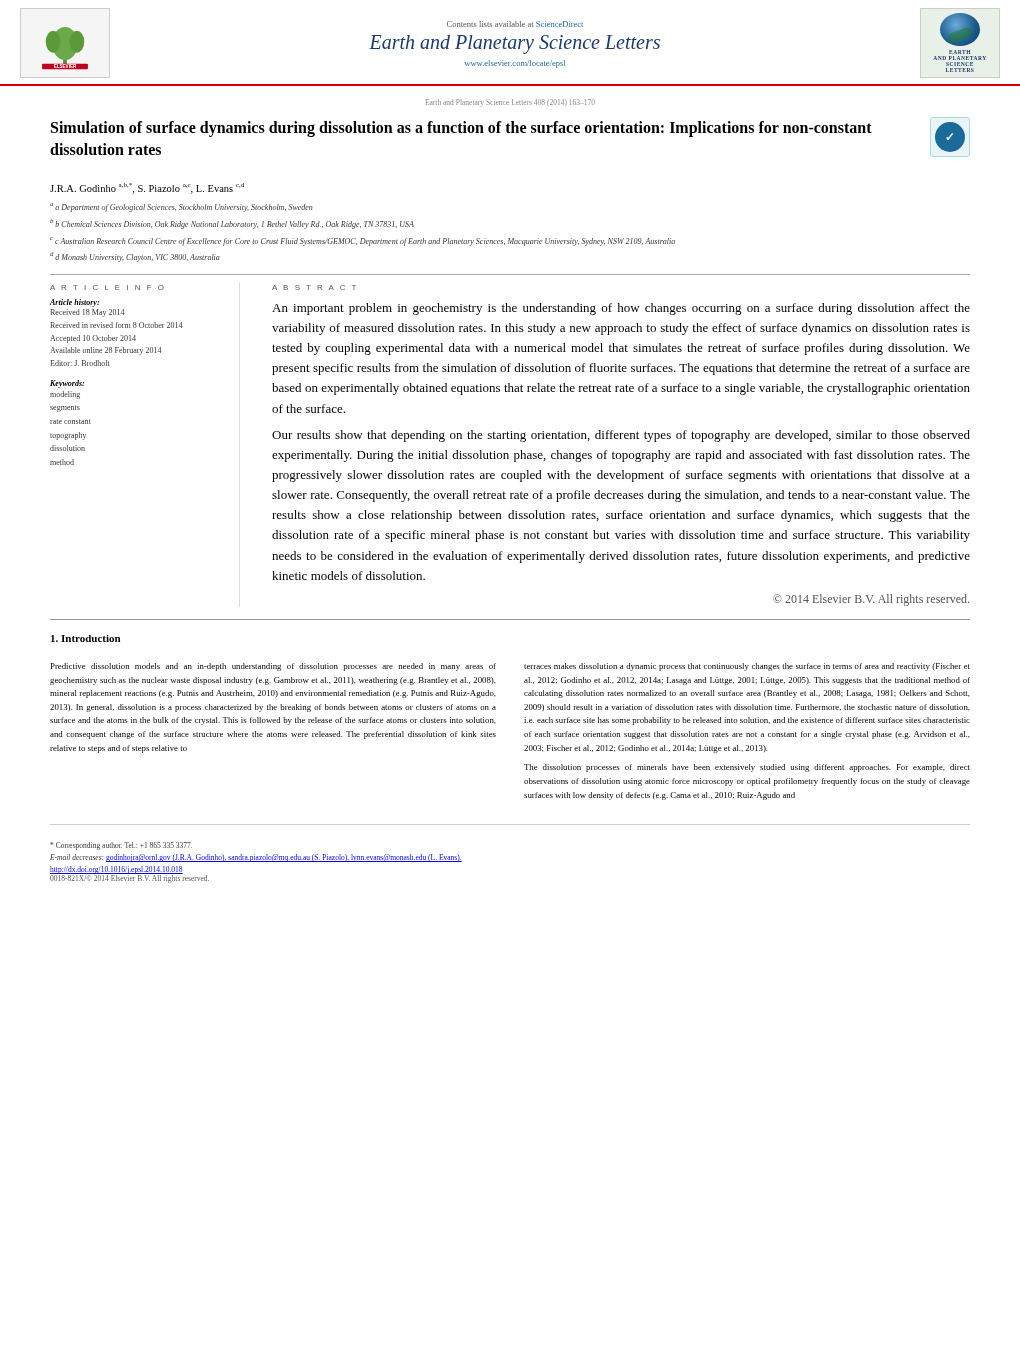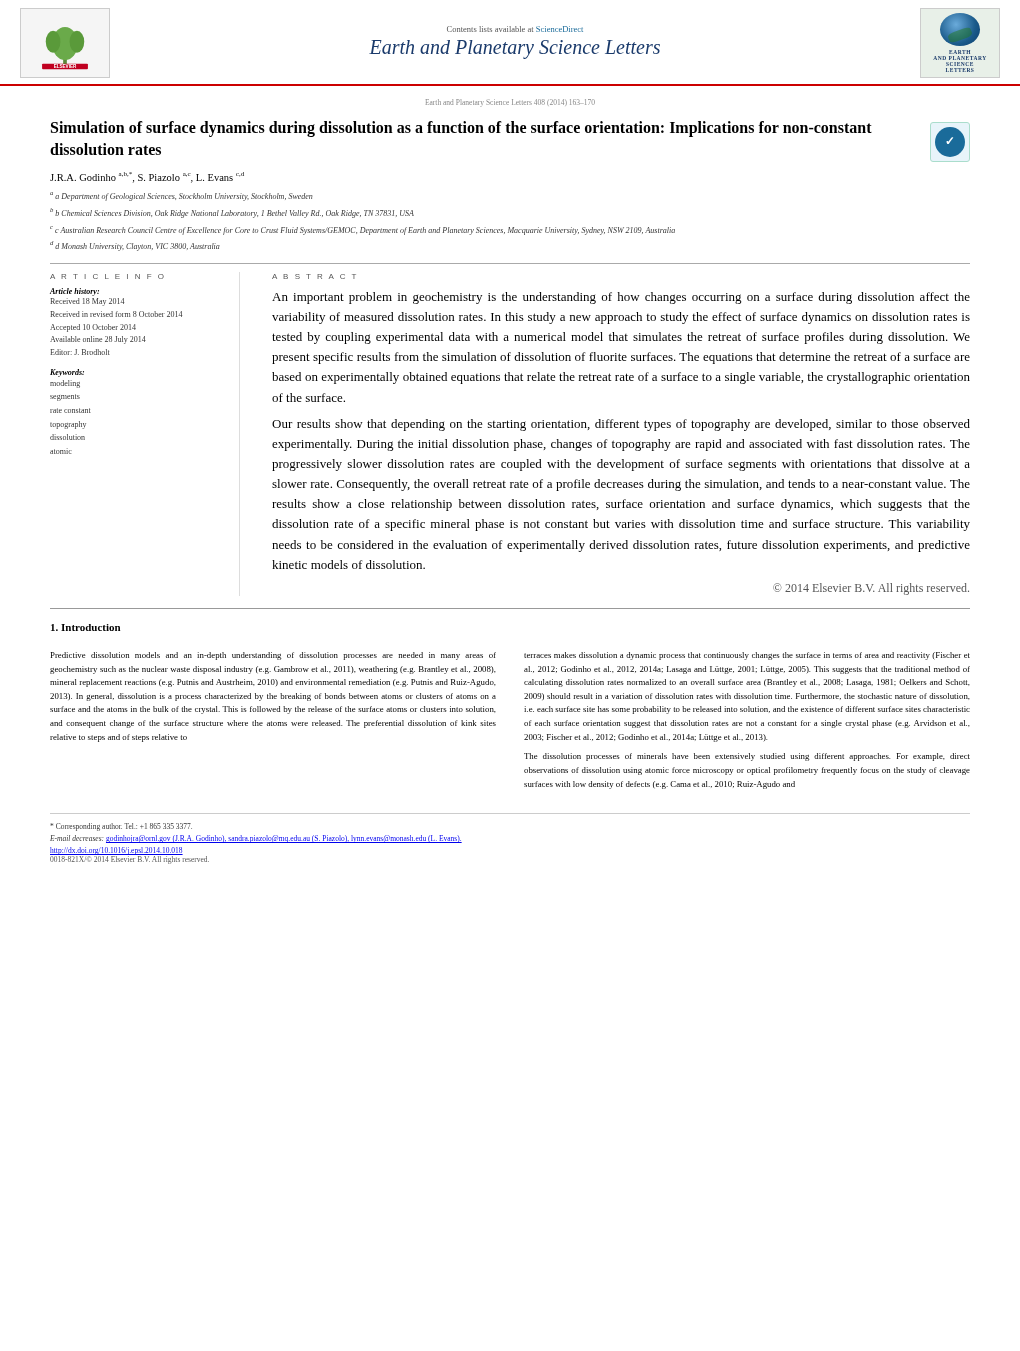--- a/index.html
+++ b/index.html
@@ -85,22 +85,22 @@
     }
 
     
     .article-body {
       padding: 12px 50px 10px 50px;
     }
 
     
     .article-title-section {
       display: flex;
-      align-items: flex-end;
-      margin-bottom: 8px;
+      align-items: flex-start;
+      margin-bottom: 19px;
       margin-top: 10px;
     }
     .article-main-title {
       font-size: 16px;
       font-weight: bold;
       color: #000;
       line-height: 1.4;
       flex: 1;
     }
     .crossmark-badge {
@@ -241,21 +241,21 @@
       font-size: 8.8px;
       line-height: 1.55;
       text-align: justify;
       color: #000;
     }
     .body-col p { margin-bottom: 6px; }
 
     
     .article-footer {
       margin-top: 16px;
-      padding-top: 8px;
+      padding-top: 16px;
       border-top: 1px solid #ccc;
       font-size: 7.5px;
       color: #333;
     }
     .footer-note {
       margin-bottom: 3px;
     }
     .footer-doi {
       font-size: 7.5px;
       color: #1a6b9a;
@@ -288,20 +288,21 @@
       <rect x="10" y="52" width="50" height="6" rx="1" fill="#c00020"></rect>
       <text x="35" y="57" text-anchor="middle" fill="white" font-size="5" font-family="Arial" font-weight="bold">ELSEVIER</text>
     </svg>
   </div>
 
   <div class="header-center">
     <div class="header-sciencedirect">
       <span>Contents lists available at </span><a href="#">ScienceDirect</a>
     </div>
     <div class="header-journal-title">Earth and Planetary Science Letters</div>
+    <div class="header-url">www.elsevier.com/locate/epsl</div>
   </div>
 
   <div class="header-logo-right">
     <div class="earth-globe"></div>
     <div style="font-size:5.5px;font-weight:bold;color:#1a3a6a;letter-spacing:0.5px;">EARTH<br>AND PLANETARY<br>SCIENCE<br>LETTERS</div>
   </div>
 </div>
 
 <div class="article-body">
 
@@ -328,32 +329,32 @@
   <div class="two-col">
 
     <div class="col-left">
       <div class="section-header">A R T I C L E   I N F O</div>
 
       <div class="article-info-block">
         <div class="info-label">Article history:</div>
         <div class="info-item">Received 18 May 2014</div>
         <div class="info-item">Received in revised form 8 October 2014</div>
         <div class="info-item">Accepted 10 October 2014</div>
-        <div class="info-item">Available online 28 July 2014</div>
+        <div class="info-item">Available online 28 February 2014</div>
         <div class="info-item">Editor: J. Brodholt</div>
       </div>
 
       <div class="keywords-block">
         <span class="kw-label">Keywords:</span>
         <span class="kw-item">modeling</span>
         <span class="kw-item">segments</span>
         <span class="kw-item">rate constant</span>
         <span class="kw-item">topography</span>
         <span class="kw-item">dissolution</span>
-        <span class="kw-item">atomic</span>
+        <span class="kw-item">method</span>
       </div>
     </div>
 
     <div class="col-right">
       <div class="section-header">A B S T R A C T</div>
       <div class="abstract-text">
         <p>An important problem in geochemistry is the understanding of how changes occurring on a surface during dissolution affect the variability of measured dissolution rates. In this study a new approach to study the effect of surface dynamics on dissolution rates is tested by coupling experimental data with a numerical model that simulates the retreat of surface profiles during dissolution. We present specific results from the simulation of dissolution of fluorite surfaces. The equations that determine the retreat of a surface are based on experimentally obtained equations that relate the retreat rate of a surface to a single variable, the crystallographic orientation of the surface.</p>
         <p>Our results show that depending on the starting orientation, different types of topography are developed, similar to those observed experimentally. During the initial dissolution phase, changes of topography are rapid and associated with fast dissolution rates. The progressively slower dissolution rates are coupled with the development of surface segments with orientations that dissolve at a slower rate. Consequently, the overall retreat rate of a profile decreases during the simulation, and tends to a near-constant value. The results show a close relationship between dissolution rates, surface orientation and surface dynamics, which suggests that the dissolution rate of a specific mineral phase is not constant but varies with dissolution time and surface structure. This variability needs to be considered in the evaluation of experimentally derived dissolution rates, future dissolution experiments, and predictive kinetic models of dissolution.</p>
       </div>
       <div class="copyright-line">© 2014 Elsevier B.V. All rights reserved.</div>

